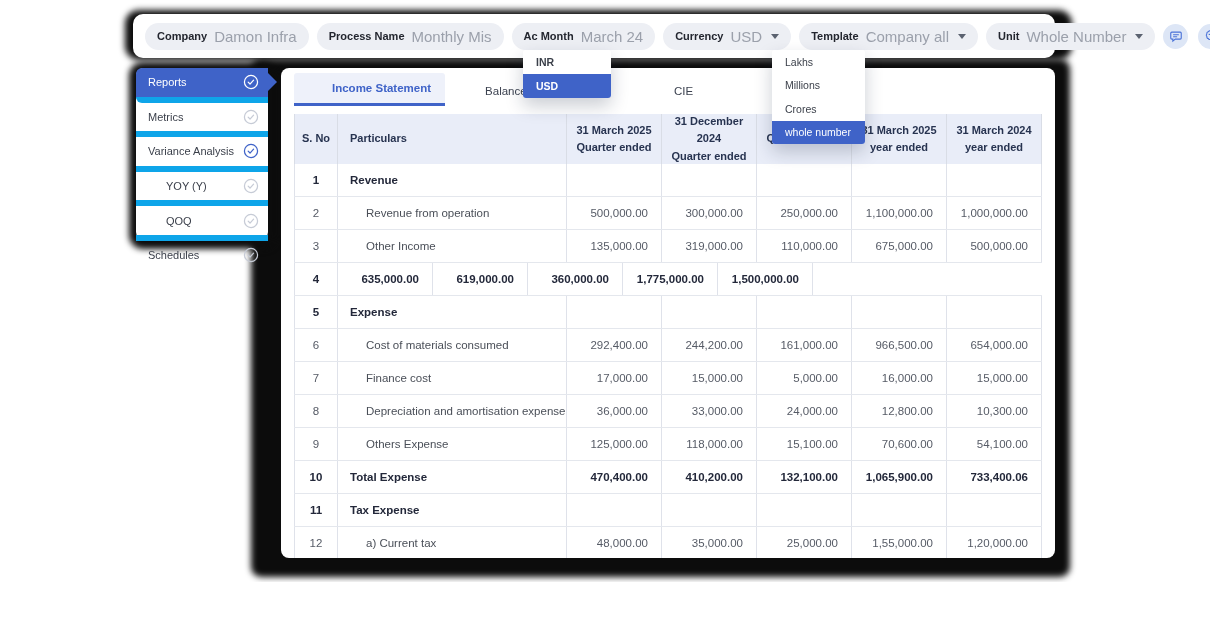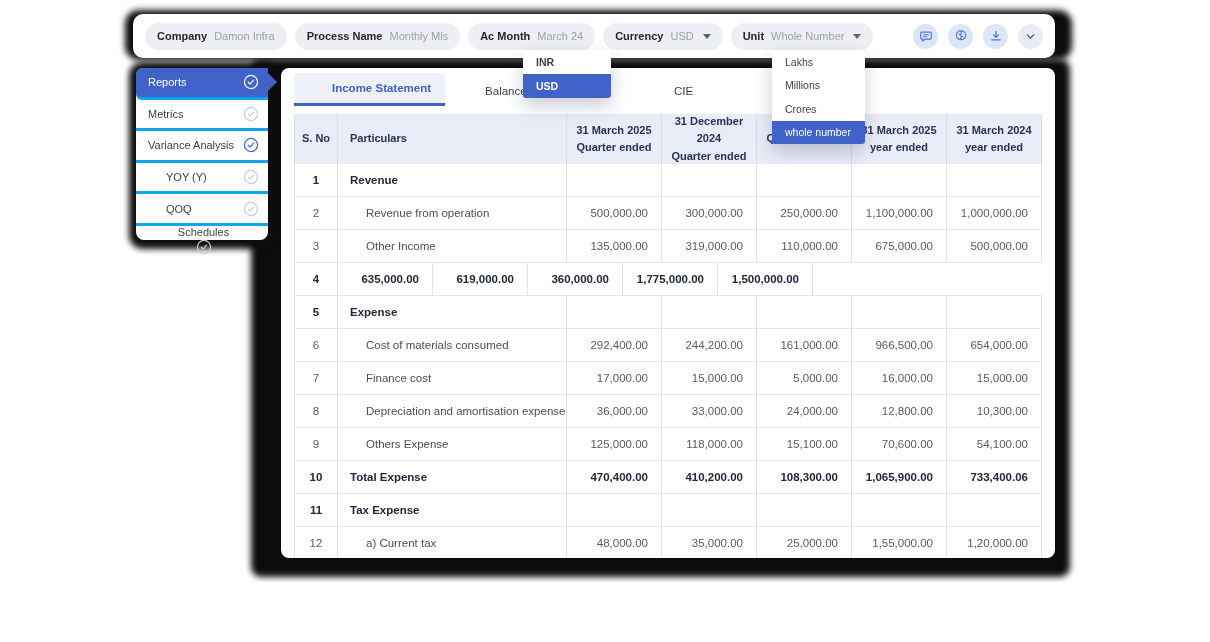--- a/index.html
+++ b/index.html
@@ -11,35 +11,35 @@
   #g-toolbar{left:125px;top:10px;width:947px;height:50px;}
   #g-sidebar{left:129px;top:62px;width:148px;height:187px;}
   #g-main{left:251px;top:59px;width:819px;height:518px;border-radius:10px;}
 
   
   #toolbar{position:absolute;left:133px;top:14px;width:922px;height:44px;background:#ffffff;
            border-radius:10px;display:flex;align-items:center;padding:0 12px;box-sizing:border-box;gap:8px;}
   .pill{background:#edeff4;border-radius:15px;height:27px;display:flex;align-items:center;
         padding:0 12px;gap:7px;white-space:nowrap;cursor:pointer;}
   .pill .lbl{font-size:11px;font-weight:700;color:#23262f;}
-  .pill .val{font-size:11px;color:#9ba0ab;}
+  .pill .val{font-size:15px;color:#9ba0ab;}
   .pill .caret{width:0;height:0;border-left:4px solid transparent;border-right:4px solid transparent;
                border-top:5px solid #5b6270;margin-left:2px;}
   #toolbar-icons{margin-left:auto;display:flex;align-items:center;gap:10px;}
   .icon-btn{width:25px;height:25px;border-radius:50%;background:#dde6f6;display:flex;
             align-items:center;justify-content:center;cursor:pointer;}
   .icon-btn.light{background:#e9edf3;}
   .icon-btn svg{display:block;}
 
   
   #sidebar{position:absolute;left:136px;top:68px;width:132px;height:172px;background:#ffffff;
            border-radius:8px;overflow:visible;z-index:5;}
   .side-item{position:relative;height:28.6px;display:flex;align-items:center;
-             padding:0 9px 0 12px;border-bottom:3px solid #0ea5e9;font-size:11px;color:#3a3f4a;cursor:pointer;}
-  .side-item:last-child{border-bottom:none;flex-direction:column;}
+             padding:0 9px 0 12px;border-bottom:6px solid #0ea5e9;font-size:11px;color:#3a3f4a;cursor:pointer;}
+  .side-item:last-child{border-bottom:none;}
   .side-item .t{flex:1;}
   .side-item.indent{padding-left:30px;}
   .side-item.active{background:#3f63c8;color:#ffffff;border-radius:6px 0 0 6px;}
   .side-item.active::after{content:"";position:absolute;right:-9px;top:50%;transform:translateY(-50%);
              width:0;height:0;border-top:9px solid transparent;border-bottom:9px solid transparent;
              border-left:9px solid #3f63c8;}
   .chk{width:16px;height:16px;flex:0 0 16px;}
 
   
   #main-card{position:absolute;left:281px;top:68px;width:774px;height:490px;background:#ffffff;
@@ -107,20 +107,25 @@
       <div class="pill">
         <span class="lbl">Ac Month</span>
         <span class="val">March 24</span>
       </div>
       <div class="pill">
         <span class="lbl">Currency</span>
         <span class="val">USD</span>
         <span class="caret"></span>
       </div>
       <div class="pill">
+        <span class="lbl">Template</span>
+        <span class="val">Company all</span>
+        <span class="caret"></span>
+      </div>
+      <div class="pill">
         <span class="lbl">Unit</span>
         <span class="val">Whole Number</span>
         <span class="caret"></span>
       </div>
       <div id="toolbar-icons">
       <div class="icon-btn">
         <svg width="14" height="14" viewBox="0 0 20 20" fill="none" stroke="#4a72d8" stroke-width="1.6" stroke-linecap="round">
           <path d="M4 4.5h12a1.5 1.5 0 0 1 1.5 1.5v7a1.5 1.5 0 0 1-1.5 1.5H9l-3.5 2.8v-2.8H4A1.5 1.5 0 0 1 2.5 13V6A1.5 1.5 0 0 1 4 4.5z"></path>
           <path d="M6.5 8.2h7M6.5 11h4.5"></path>
         </svg>
@@ -301,21 +306,21 @@
           <div class="bcell c-val num">118,000.00</div>
           <div class="bcell c-val num">15,100.00</div>
           <div class="bcell c-val num">70,600.00</div>
           <div class="bcell c-val num">54,100.00</div>
         </div>
         <div class="brow bold">
           <div class="bcell c-no">10</div>
           <div class="bcell c-part lab">Total Expense</div>
           <div class="bcell c-val num">470,400.00</div>
           <div class="bcell c-val num">410,200.00</div>
-          <div class="bcell c-val num">108,300.00</div>
+          <div class="bcell c-val num">132,100.00</div>
           <div class="bcell c-val num">1,065,900.00</div>
           <div class="bcell c-val num">733,400.06</div>
         </div>
         <div class="brow bold">
           <div class="bcell c-no">11</div>
           <div class="bcell c-part lab">Tax Expense</div>
           <div class="bcell c-val num"></div>
           <div class="bcell c-val num"></div>
           <div class="bcell c-val num"></div>
           <div class="bcell c-val num"></div>

